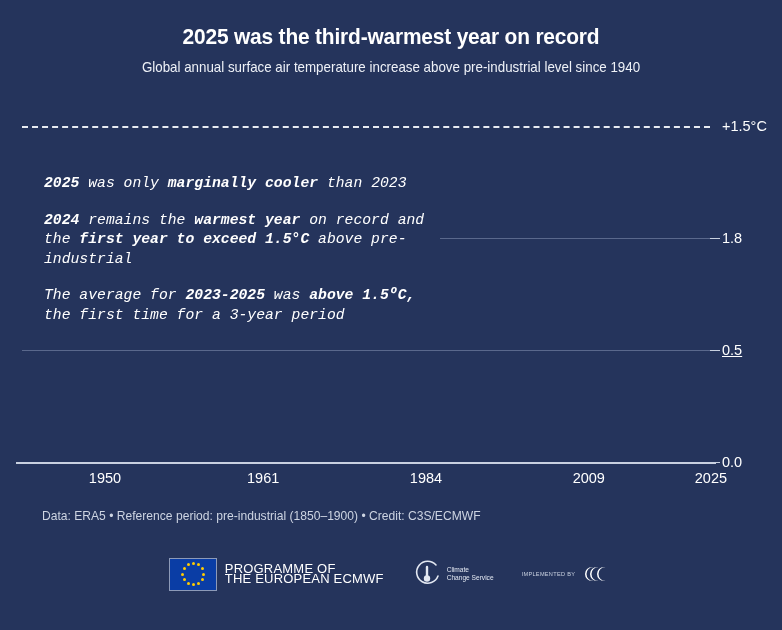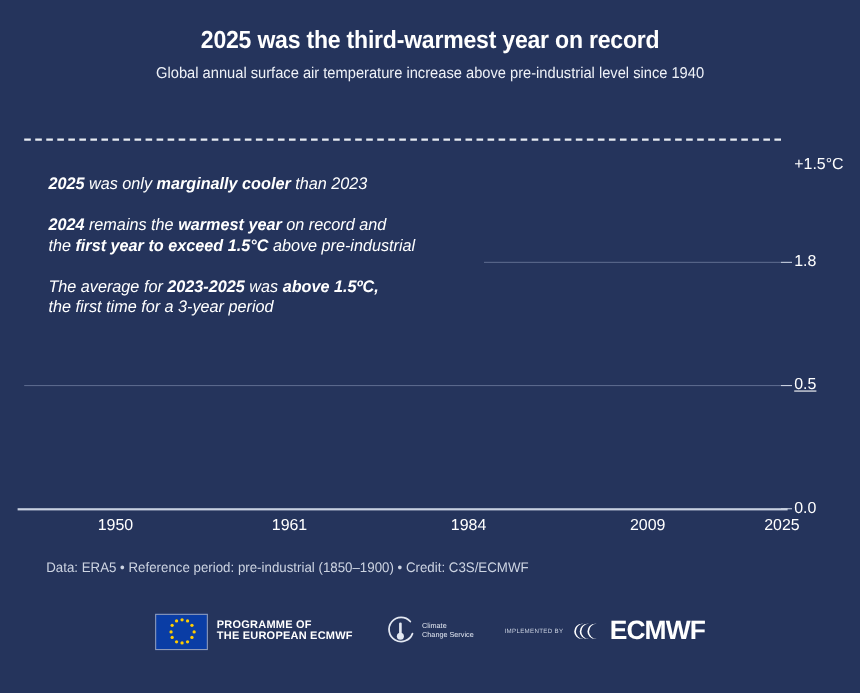--- a/index.html
+++ b/index.html
@@ -128,22 +128,23 @@
     font-size: 14.5px;
     color: #ffffff;
     transform: translateX(-50%);
     white-space: nowrap;
   }
 
   
   #annotations {
     position: absolute;
     left: 44px;
-    top: 158px;
+    top: 174px;
     width: 420px;
+    font-family: Liberation Mono, monospace;
   }
   .annot {
     font-size: 15.2px;
     font-style: italic;
     line-height: 19.5px;
     color: #ffffff;
     margin-bottom: 17px;
     transform: scaleX(0.97);
     transform-origin: left center;
   }
@@ -186,22 +187,22 @@
   }
   .eu-star {
     position: absolute;
     width: 3px;
     height: 3px;
     color: #ffcc00;
     font-size: 5px;
     line-height: 3px;
   }
   #eu-text {
-    font-size: 10px;
-    font-weight: bold;
+    font-size: 13px;
+    font-weight: normal;
     line-height: 10px;
     color: #ffffff;
     letter-spacing: 0.2px;
     white-space: pre-line;
   }
   #copernicus-logo {
     display: flex;
     align-items: baseline;
     position: relative;
   }
@@ -362,21 +363,21 @@
       <div class="bar" style="left: 707.9px; width: 6px; height: 329.28px;"></div>
     </div>
   <div id="axis-baseline"></div>
   <div id="y-axis">
       <div class="ytick" style="top: 462px;"></div>
       <div class="ylabel" style="top: 462px;">0.0</div>
       <div class="ytick" style="top: 350px;"></div>
       <div class="ylabel" style="top: 350px; text-decoration: underline;">0.5</div>
       <div class="ytick" style="top: 238px;"></div>
       <div class="ylabel" style="top: 238px;">1.8</div>
-      <div class="ylabel top" style="top: 126px; margin-top: 24px;">+1.5°C</div>
+      <div class="ylabel top" style="top: 126px;">+1.5°C</div>
     </div>
   <div id="x-axis">
       <div class="xlabel" style="left: 105px;">1950</div>
       <div class="xlabel" style="left: 263.2px;">1961</div>
       <div class="xlabel" style="left: 426px;">1984</div>
       <div class="xlabel" style="left: 588.8px;">2009</div>
       <div class="xlabel" style="left: 710.9px;">2025</div>
     </div>
 </div>
 
@@ -418,16 +419,15 @@
     <div id="c3s-text"><span>Climate</span><br><span>Change Service</span></div>
   </div>
 
   <div id="ecmwf-logo" class="logo-group">
     <span id="implemented-by">IMPLEMENTED BY</span>
     <svg width="30" height="22" viewBox="0 0 30 22">
       <path d="M9 4 A6.2 6.2 0 0 0 9 18 L10.5 18 A6.2 6.2 0 0 1 10.5 4 Z" fill="#ffffff"></path>
       <path d="M21 4 A6.2 6.2 0 0 0 21 18 L22.5 18 A6.2 6.2 0 0 1 22.5 4 Z" fill="#ffffff"></path>
       <path d="M14 4 A6.2 6.2 0 0 0 14 18 L15.5 18 A6.2 6.2 0 0 1 15.5 4 Z" fill="#ffffff"></path>
     </svg>
-    <span id="ecmwf-word">ECMWF</span>
   </div>
 
 </div>
 
 </body></html>

